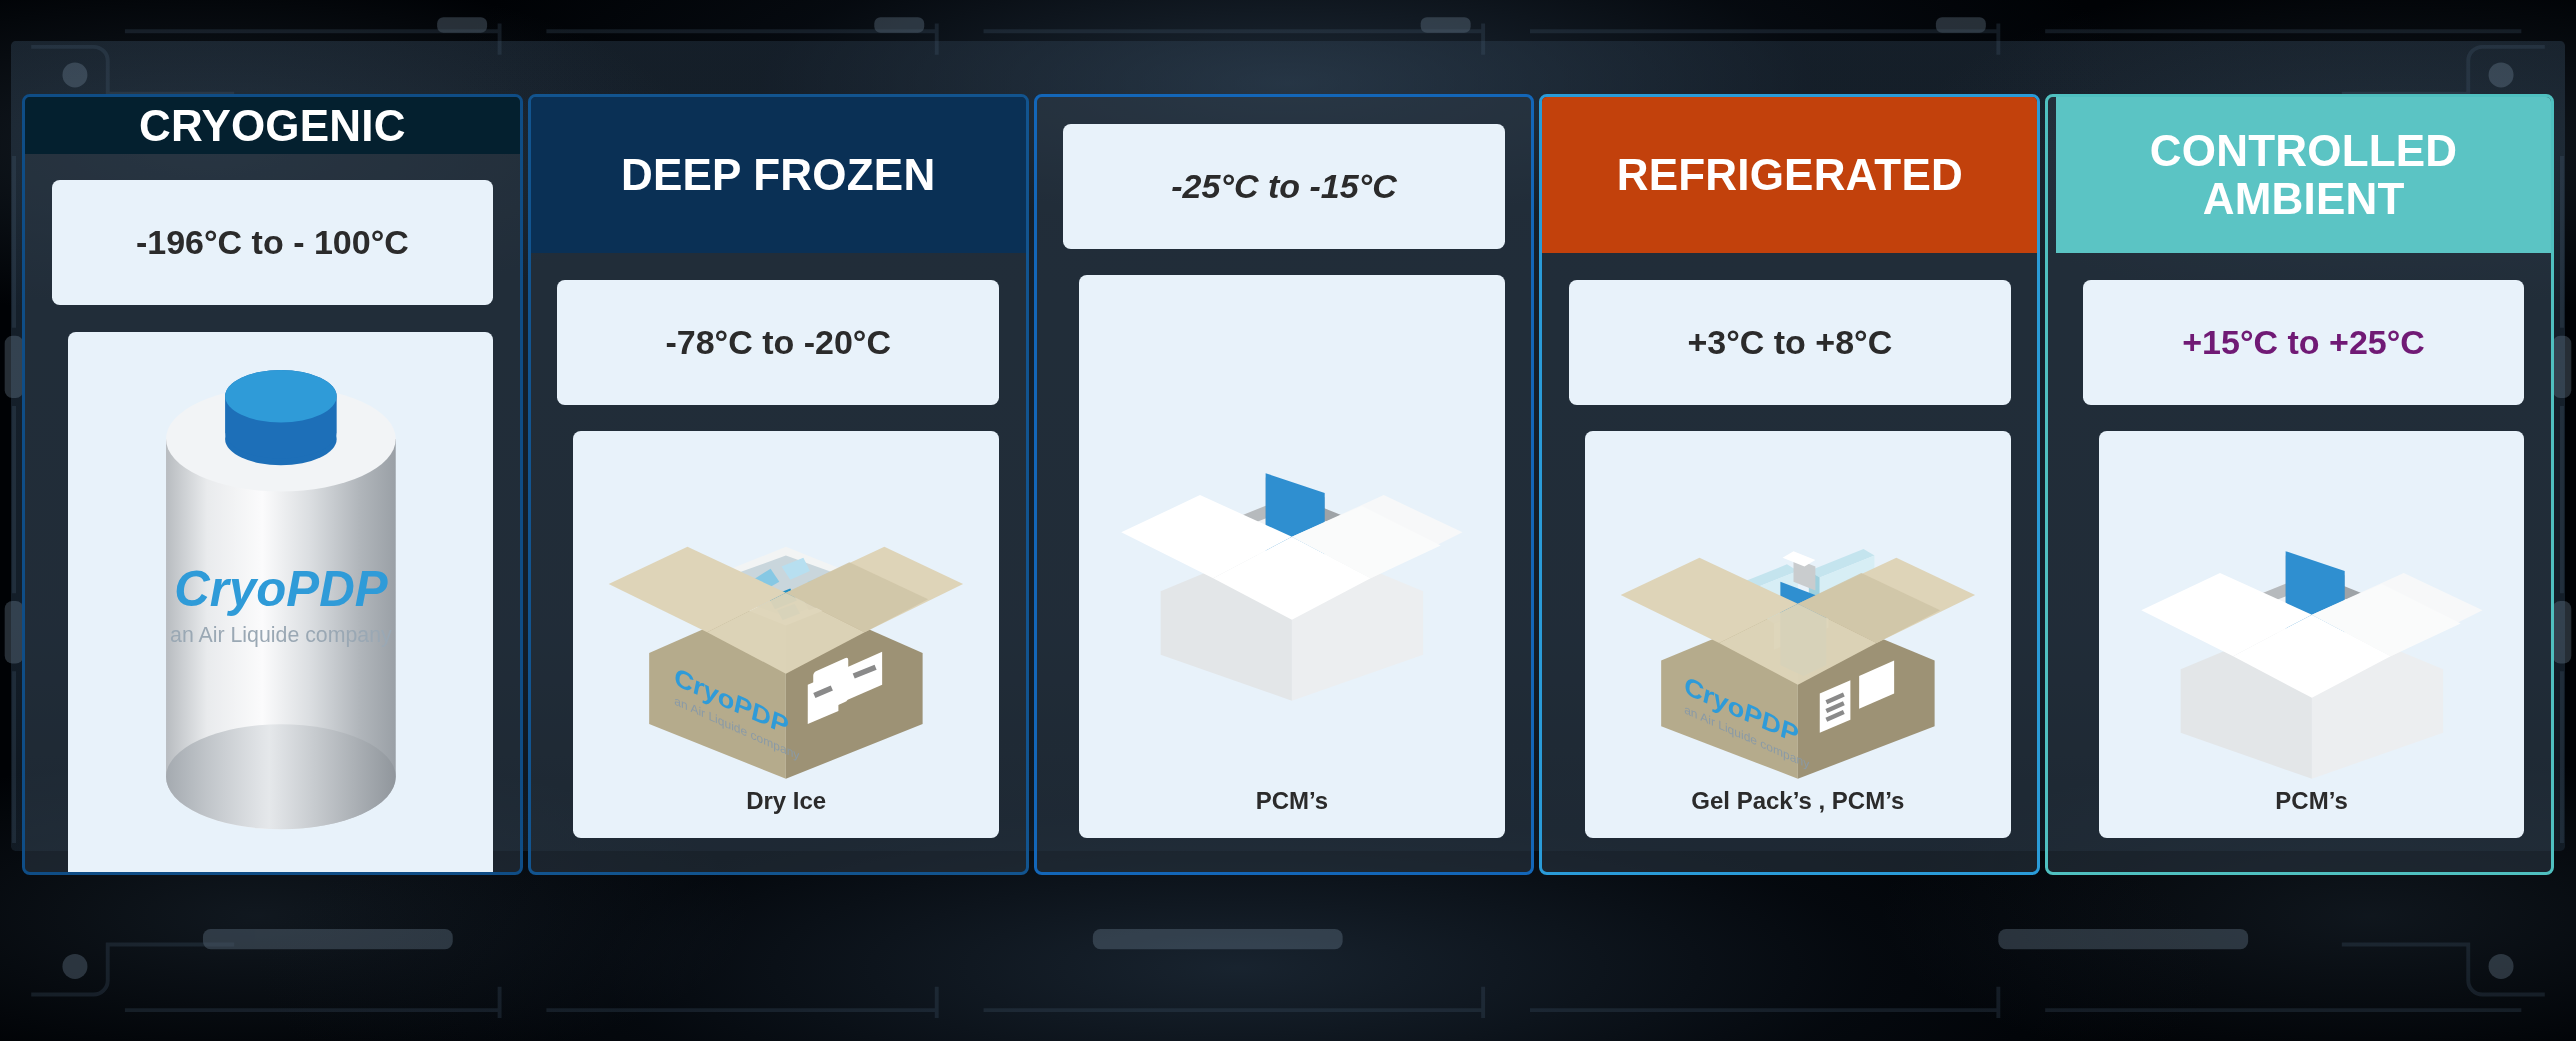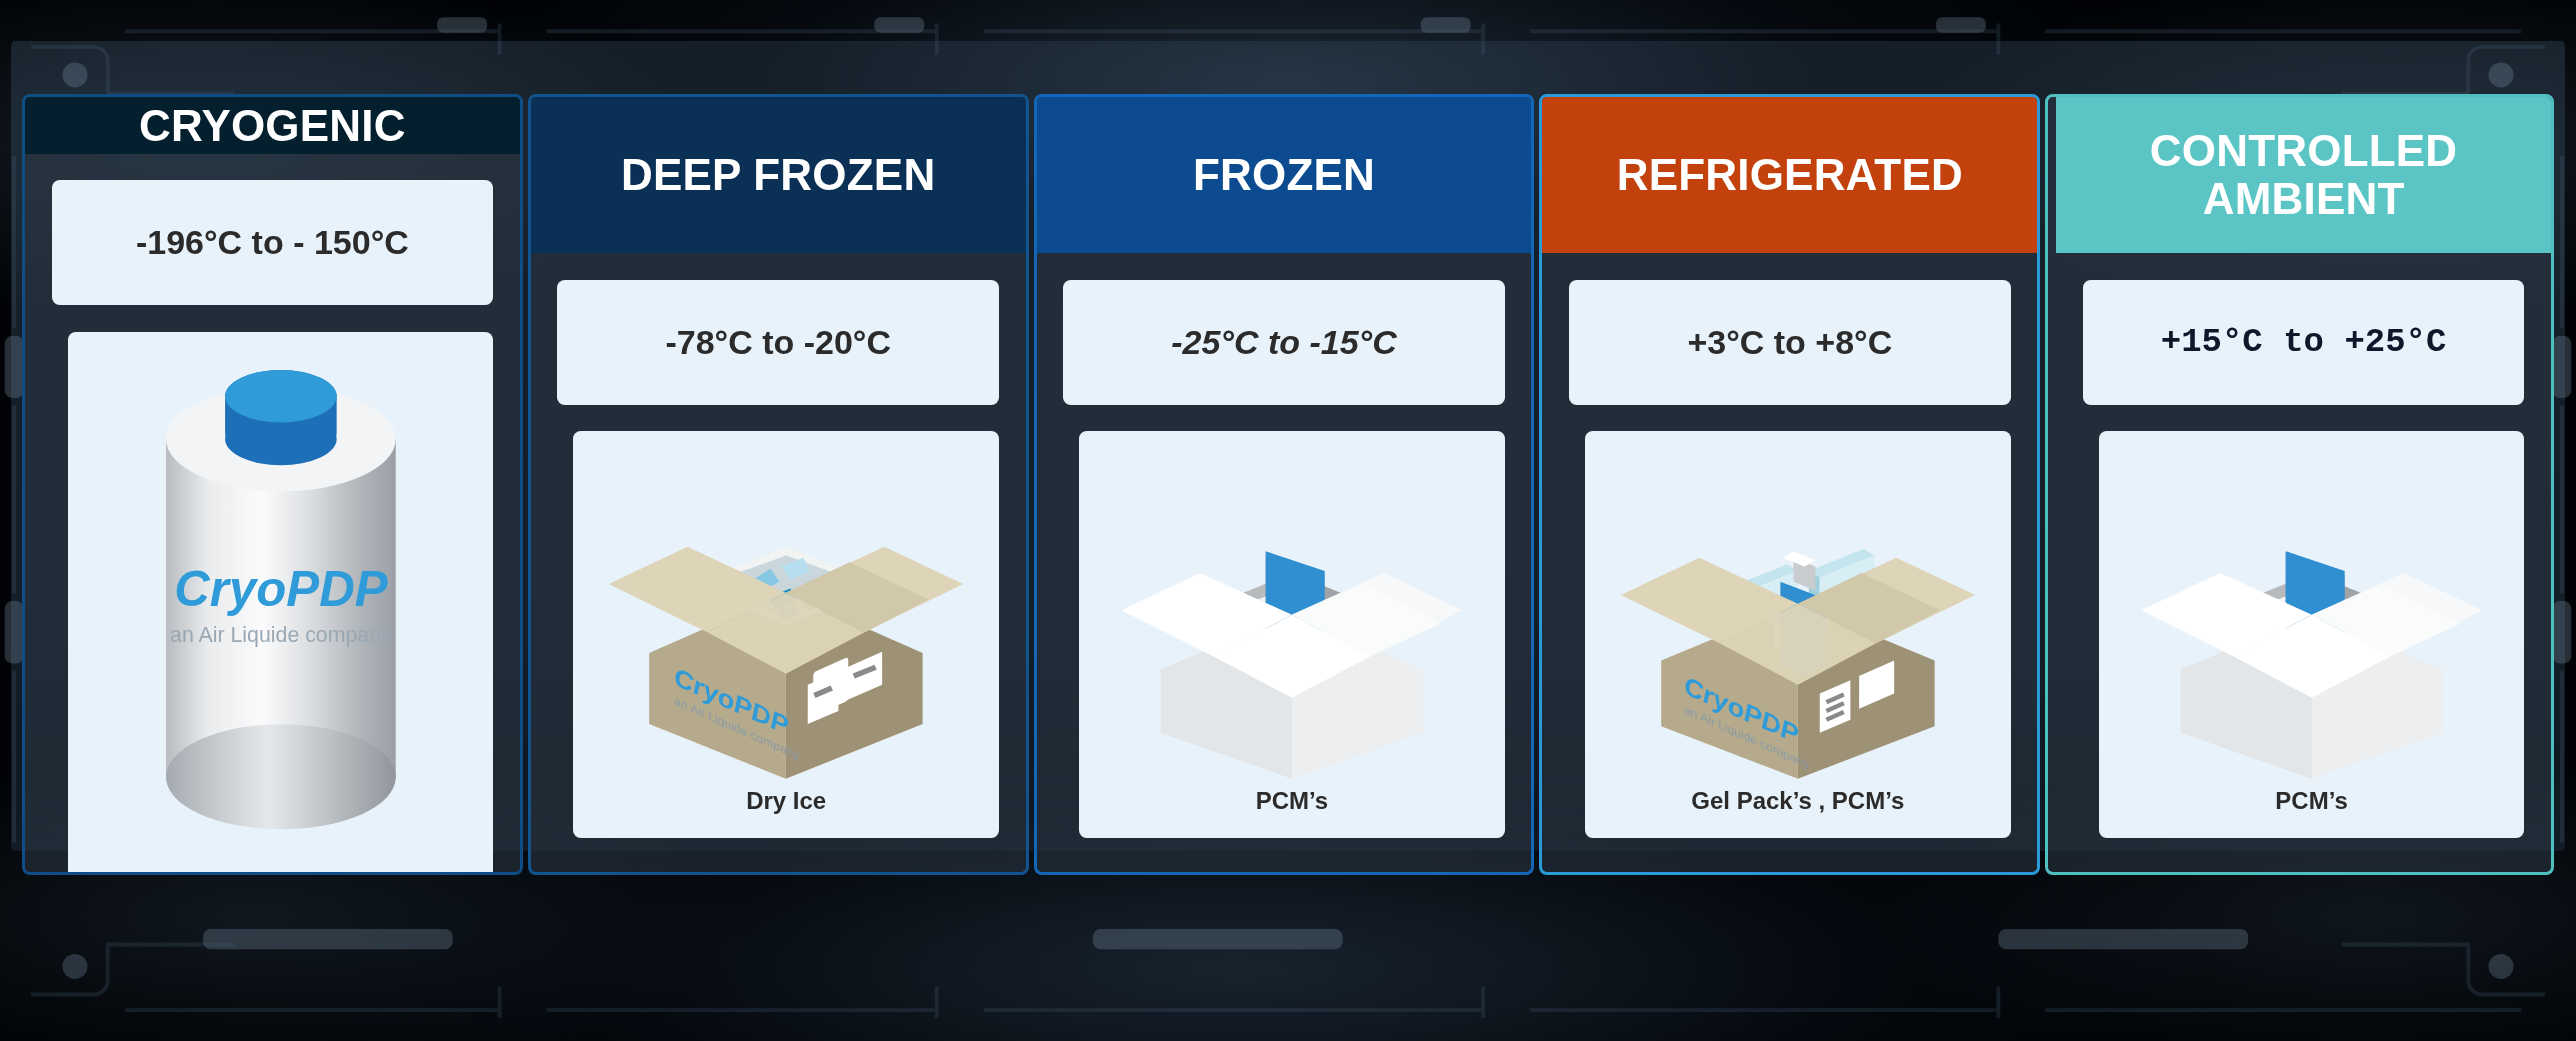--- a/index.html
+++ b/index.html
@@ -182,21 +182,21 @@
   </svg>
 
   <div class="grid">
 
     <div class="card" style="border-color: rgb(15, 77, 134);">
       <div class="card-header" style="background: rgb(4, 32, 47);">
         <div class="card-header-title">CRYOGENIC</div>
       </div>
       <div class="card-body">
         <div class="temp-pill" style="background: rgb(232, 242, 250);">
-          <span style="color: rgb(43, 43, 43);">-196°C to - 150°C</span>
+          <span style="color: rgb(43, 43, 43);">-196°C to - 100°C</span>
         </div>
         <div class="media-pill" style="background: rgb(232, 242, 250);">
           <div class="media-art">
             <svg viewBox="0 0 240 320">
               <defs>
                 <linearGradient id="dewarBody" x1="0" y1="0" x2="1" y2="0">
                   <stop offset="0%" stop-color="#b8bcc0"></stop>
                   <stop offset="18%" stop-color="#e9ebed"></stop>
                   <stop offset="42%" stop-color="#fbfbfc"></stop>
                   <stop offset="62%" stop-color="#dcdfe2"></stop>
@@ -276,23 +276,20 @@
                 <text x="0" y="18" fill="#8a9aa6" font-family="'Liberation Sans', sans-serif" font-size="11">an Air Liquide company</text>
               </g>
             </svg>
           </div>
           <div class="media-label" style="color: rgb(43, 43, 43);">Dry Ice</div>
         </div>
       </div>
     </div>
 
     <div class="card" style="border-color: rgb(19, 102, 184);">
-      <div class="card-header" style="background: rgb(13, 75, 145);">
-        <div class="card-header-title">FROZEN</div>
-      </div>
       <div class="card-body">
         <div class="temp-pill" style="background: rgb(232, 242, 250);">
           <span style="color: rgb(43, 43, 43); font-style: italic;">-25°C to -15°C</span>
         </div>
         <div class="media-pill" style="background: rgb(232, 242, 250);">
           <div class="media-art">
             <svg viewBox="0 0 360 300">
               <path d="M180 150 L300 200 V258 L180 300 Z" fill="#eceef0"></path>
               <path d="M180 150 L60 200 V258 L180 300 Z" fill="#e3e6e8"></path>
               <path d="M180 112 L264 146 L180 180 L96 146 Z" fill="#f1f3f5"></path>
@@ -362,21 +359,21 @@
       </div>
     </div>
 
     <div class="card" style="border-color: rgb(79, 192, 192); padding-left: 8px;">
       <div class="card-header" style="background: rgb(91, 196, 196);">
         <div class="card-header-title">CONTROLLED
 AMBIENT</div>
       </div>
       <div class="card-body">
         <div class="temp-pill" style="background: rgb(232, 242, 250);">
-          <span style="color: #0f172a; font-family: Liberation Mono, monospace;">+15°C to +25°C</span>
+          <span style="color: #701a75;">+15°C to +25°C</span>
         </div>
         <div class="media-pill" style="background: rgb(232, 242, 250);">
           <div class="media-art">
             <svg viewBox="0 0 360 300">
               <path d="M180 150 L300 200 V258 L180 300 Z" fill="#eceef0"></path>
               <path d="M180 150 L60 200 V258 L180 300 Z" fill="#e3e6e8"></path>
               <path d="M180 112 L264 146 L180 180 L96 146 Z" fill="#f1f3f5"></path>
               <path d="M96 146 L180 112 L180 124 L108 152 Z" fill="#b6babd"></path>
               <path d="M264 146 L180 112 L180 124 L252 152 Z" fill="#9ea3a7"></path>
               <path d="M156 96 L210 114 L210 180 L156 162 Z" fill="#8a8f93" opacity="0.5"></path>

